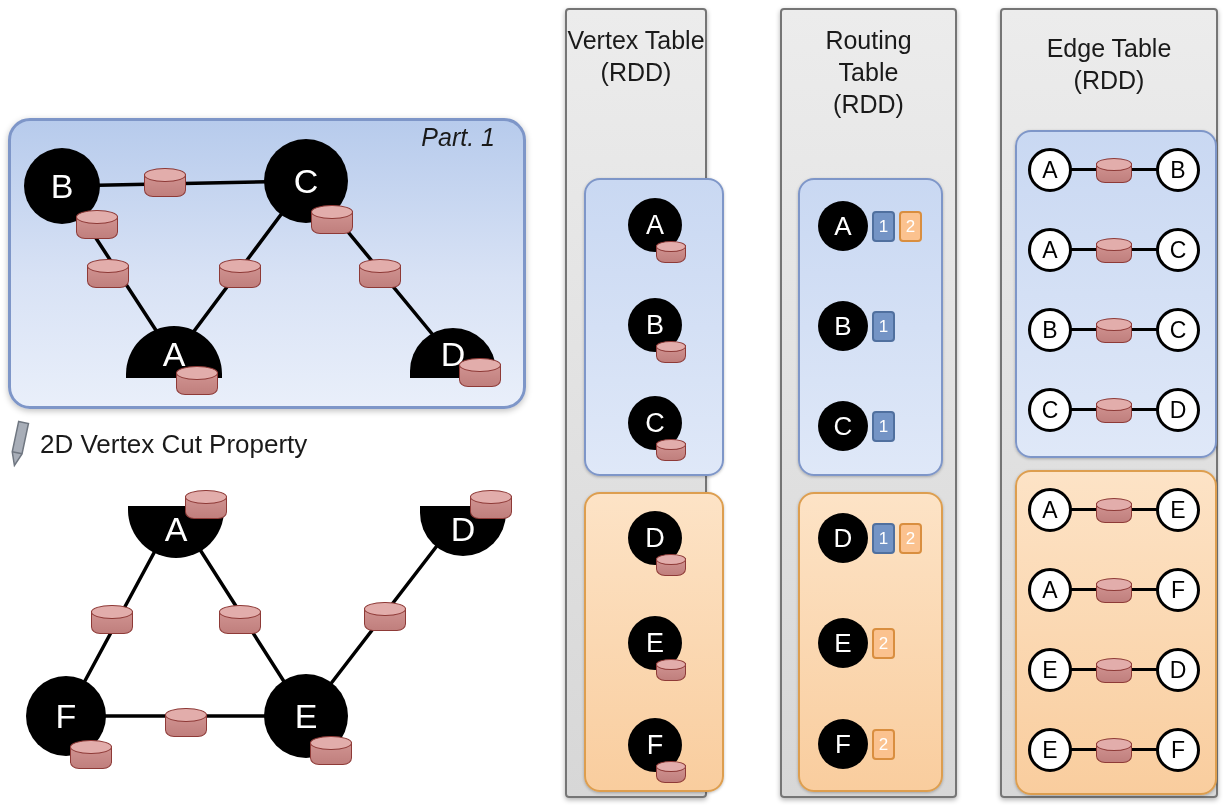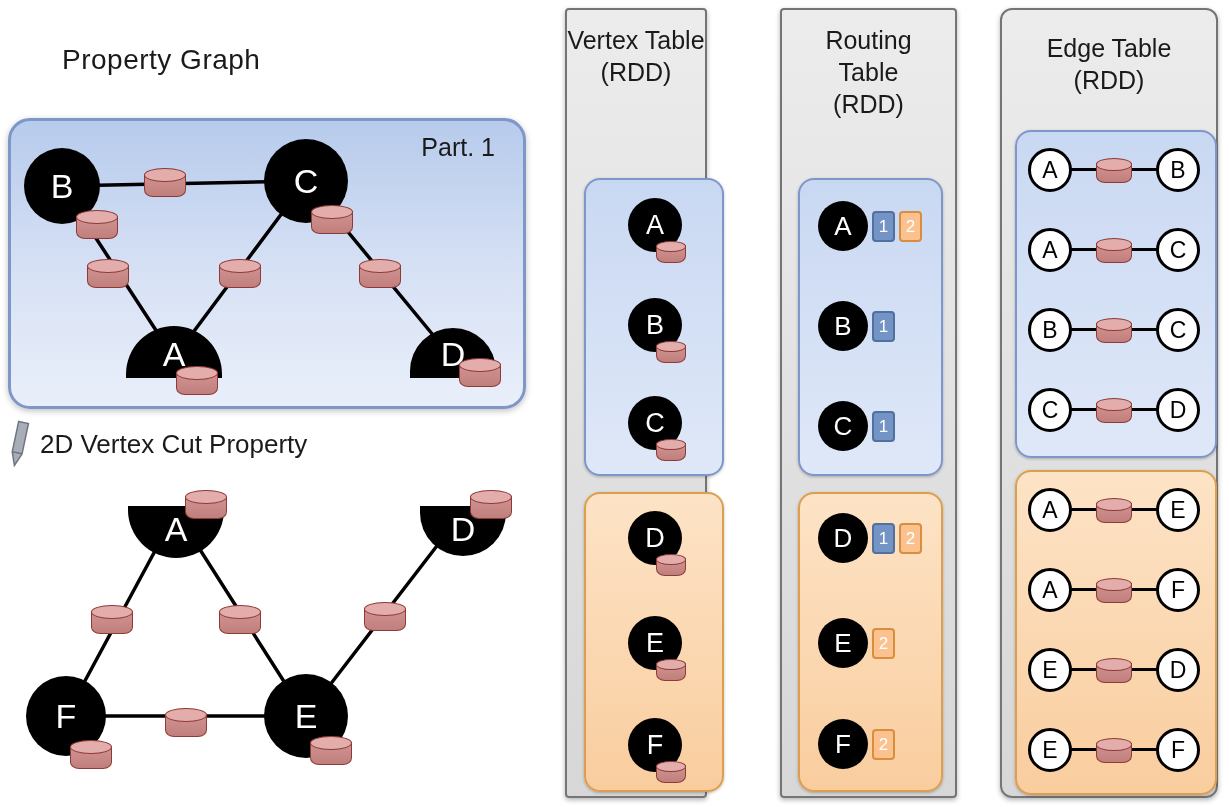--- a/index.html
+++ b/index.html
@@ -12,21 +12,21 @@
 
   .part-box { position: absolute; border: 3px solid; border-radius: 22px; z-index: 1;
               box-shadow: 0 2px 6px rgba(0,0,0,.25); }
   .part-box.p1 { left: 8px; top: 118px; width: 518px; height: 291px;
                  border-color: var(--partition1-border, #7e96c8);
                  background: linear-gradient(180deg, #b7cbec 0%, #d8e2f5 55%, #e9effa 100%); }
   .part-box.p2 { left: 8px; top: 478px; width: 518px; height: 316px;
                  border-color: var(--partition2-border, #dd9e4f);
                  background: linear-gradient(180deg, #fbe3c9 0%, #f8d3a8 55%, #f5c38b 100%); }
   .part-label { position: absolute; font-size: 25px; color: #1a1a1a; }
-  .p1-label { right: 28px; top: 12px; }
+  .p1-label { right: 28px; top: 2px; font-style: italic; }
   .p2-label { right: 30px; bottom: 16px; }
 
   .edges { position: absolute; left: 0; top: 0; z-index: 2; pointer-events: none; }
 
   .heuristic { position: absolute; left: 8px; top: 420px; display: flex; align-items: center; gap: 10px; z-index: 3; }
   .heuristic .pencil { transform: rotate(12deg); }
   .heuristic-text { font-size: 26px; color: #1a1a1a; }
 
   
   .vtx { position: absolute; background: #000; color: #fff; display: flex;
@@ -80,21 +80,20 @@
   .et-vtx { position: absolute; width: 44px; height: 44px; border-radius: 50%; background: #fff;
             border: 3px solid #000; color: #000; display: flex; align-items: center;
             justify-content: center; font-size: 23px; z-index: 3; }
   .et-line { position: absolute; height: 3px; background: #000; z-index: 2; }
 </style>
 </head>
 <body>
 
 <div class="stage">
 
-  <div class="pg-title">Property Graph</div>
 
   <div class="part-box p1">
     <span class="part-label p1-label">Part. 1</span>
   </div>
 
   <svg class="edges" width="1229" height="807" viewBox="0 0 1229 807">
     <g stroke="#000" stroke-width="3.5" stroke-linecap="round">
       <line x1="62" y1="186" x2="306" y2="181"></line>
       <line x1="62" y1="186" x2="174" y2="358"></line>
       <line x1="306" y1="181" x2="174" y2="358"></line>
@@ -246,21 +245,21 @@
       </div>
 
     <div class="rt-vtx" style="left:36px;top:709px;">
         <span>F</span>
       </div>
     <div class="badge b2" style="left:90px;top:719px;">
         <span>2</span>
       </div>
   </div>
 
-  <div class="panel" style="left:1000px;width:218px;border-radius:12px;">
+  <div class="panel" style="left:1000px;width:218px;">
     <div class="panel-title" style="top:22px;">
       <div>Edge Table</div>
       <div>(RDD)</div>
     </div>
     <div class="inner-box blue" style="left:13px;top:120px;width:202px;height:328px;"></div>
     <div class="inner-box orange" style="left:13px;top:460px;width:202px;height:325px;"></div>
 
     <div class="et-line" style="left:48px;top:158px;width:128px;"></div>
     <div class="et-vtx" style="left:26px;top:138px;">
         <span>A</span>

